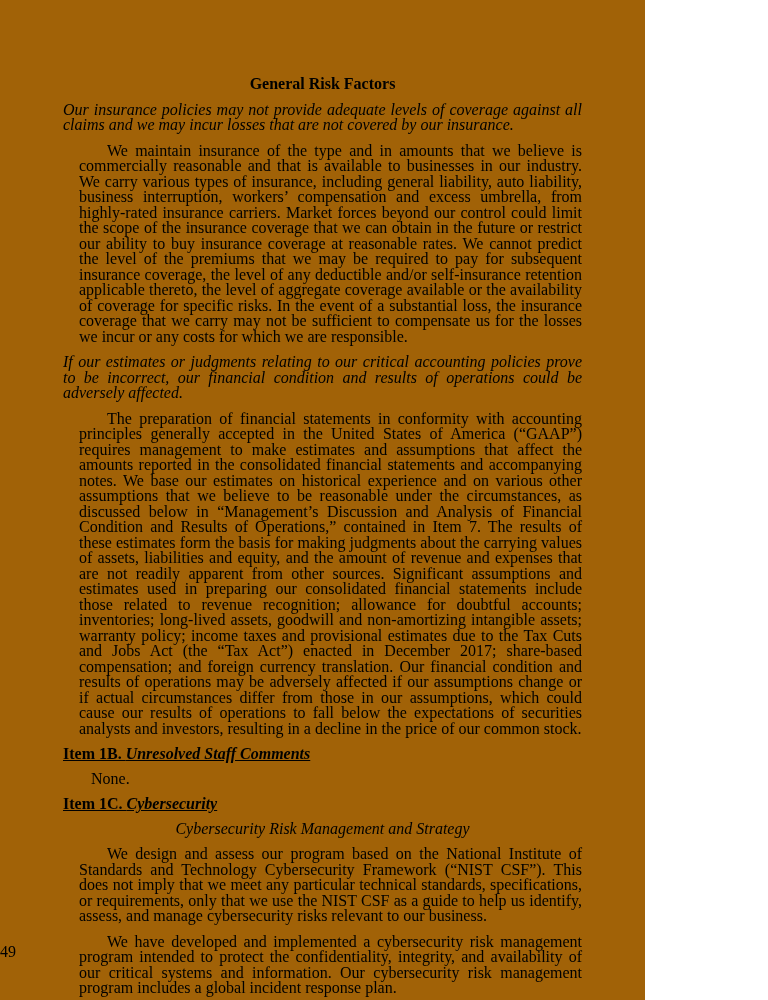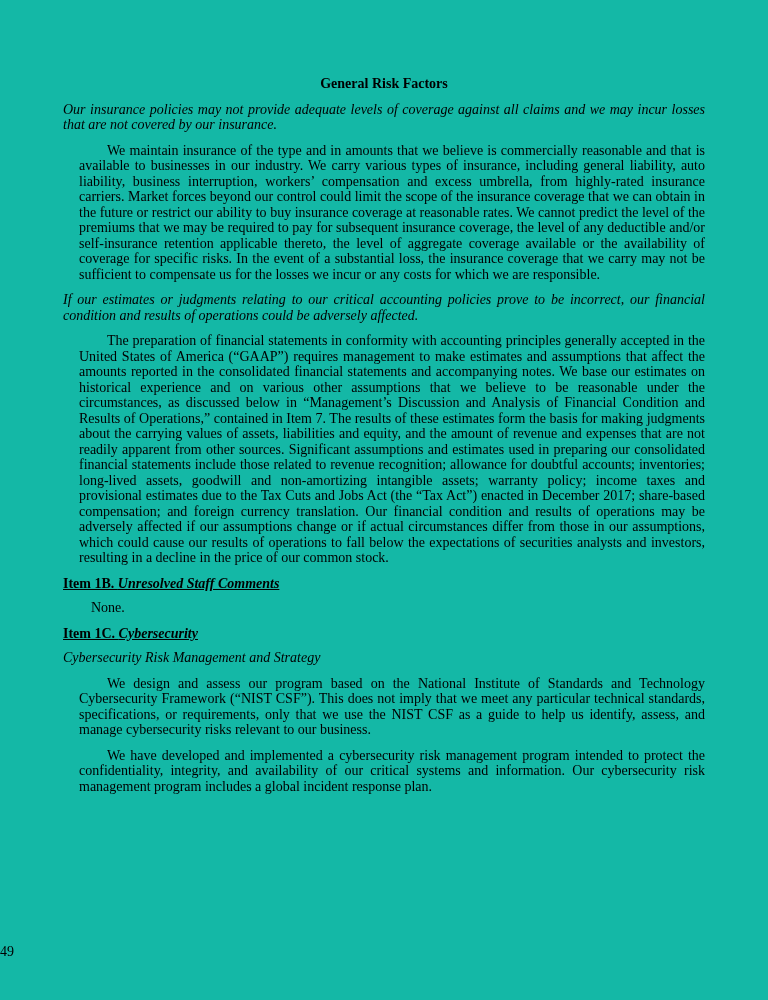--- a/index.html
+++ b/index.html
@@ -2,25 +2,25 @@
 <html><head>
 <meta charset="utf-8">
 <style>
   html, body {
     margin: 0;
     padding: 0;
     background: #ffffff;
   }
   .page {
     position: relative;
-    width: 768px;
+    width: 645px;
     height: 1000px;
-    background: #14b8a6;
+    background: #a16207;
     font-family: "Liberation Serif", "DejaVu Serif", serif;
-    font-size: 14px;
+    font-size: 16px;
     line-height: 15.5px;
     color: #000000;
     box-sizing: border-box;
     padding: 76px 63px 0 63px;
     overflow: hidden;
   }
   .doc-title {
     text-align: center;
     font-weight: bold;
     margin: 0 0 10px 0;
@@ -48,20 +48,21 @@
     font-weight: bold;
     font-style: italic;
   }
   .plain-indent {
     text-indent: 28px;
     margin: 0 0 10px 0;
   }
   .sub-heading {
     font-style: italic;
     margin: 2px 0 10px 0;
+    text-align: center;
   }
   .page-footer {
     position: absolute;
     left: 0;
     right: 0;
     top: 944px;
   }
 </style>
 </head>
 <body>

